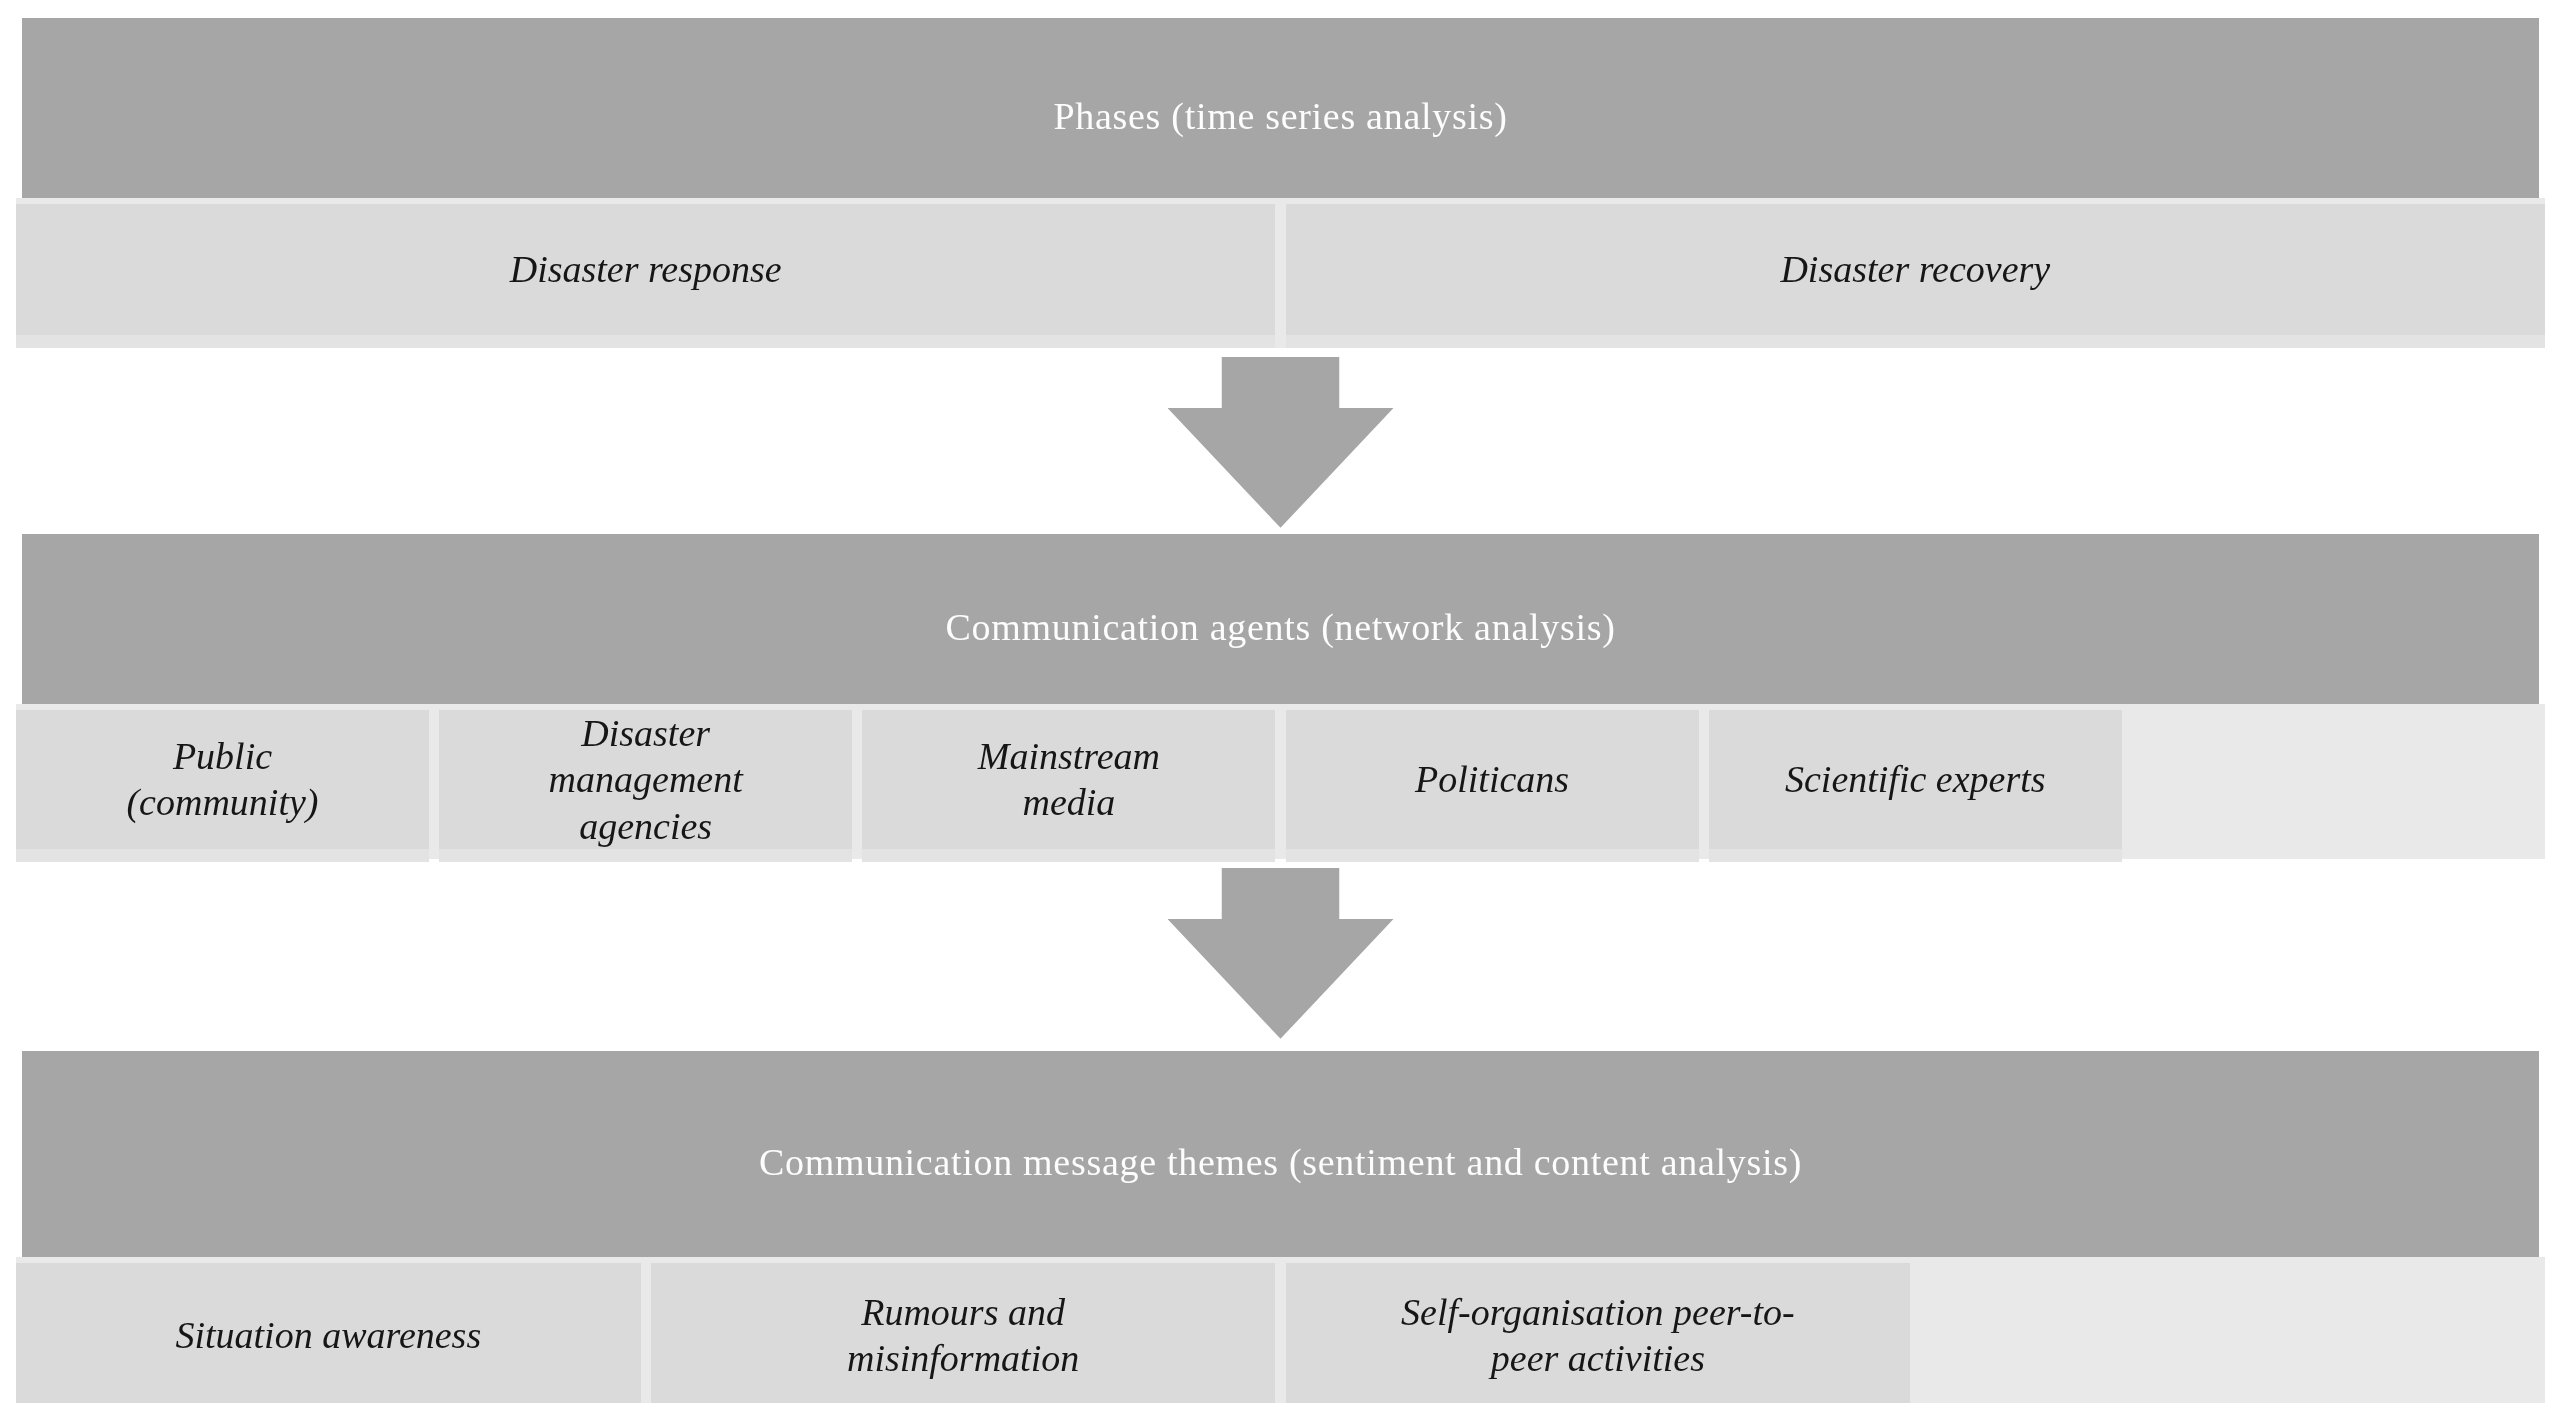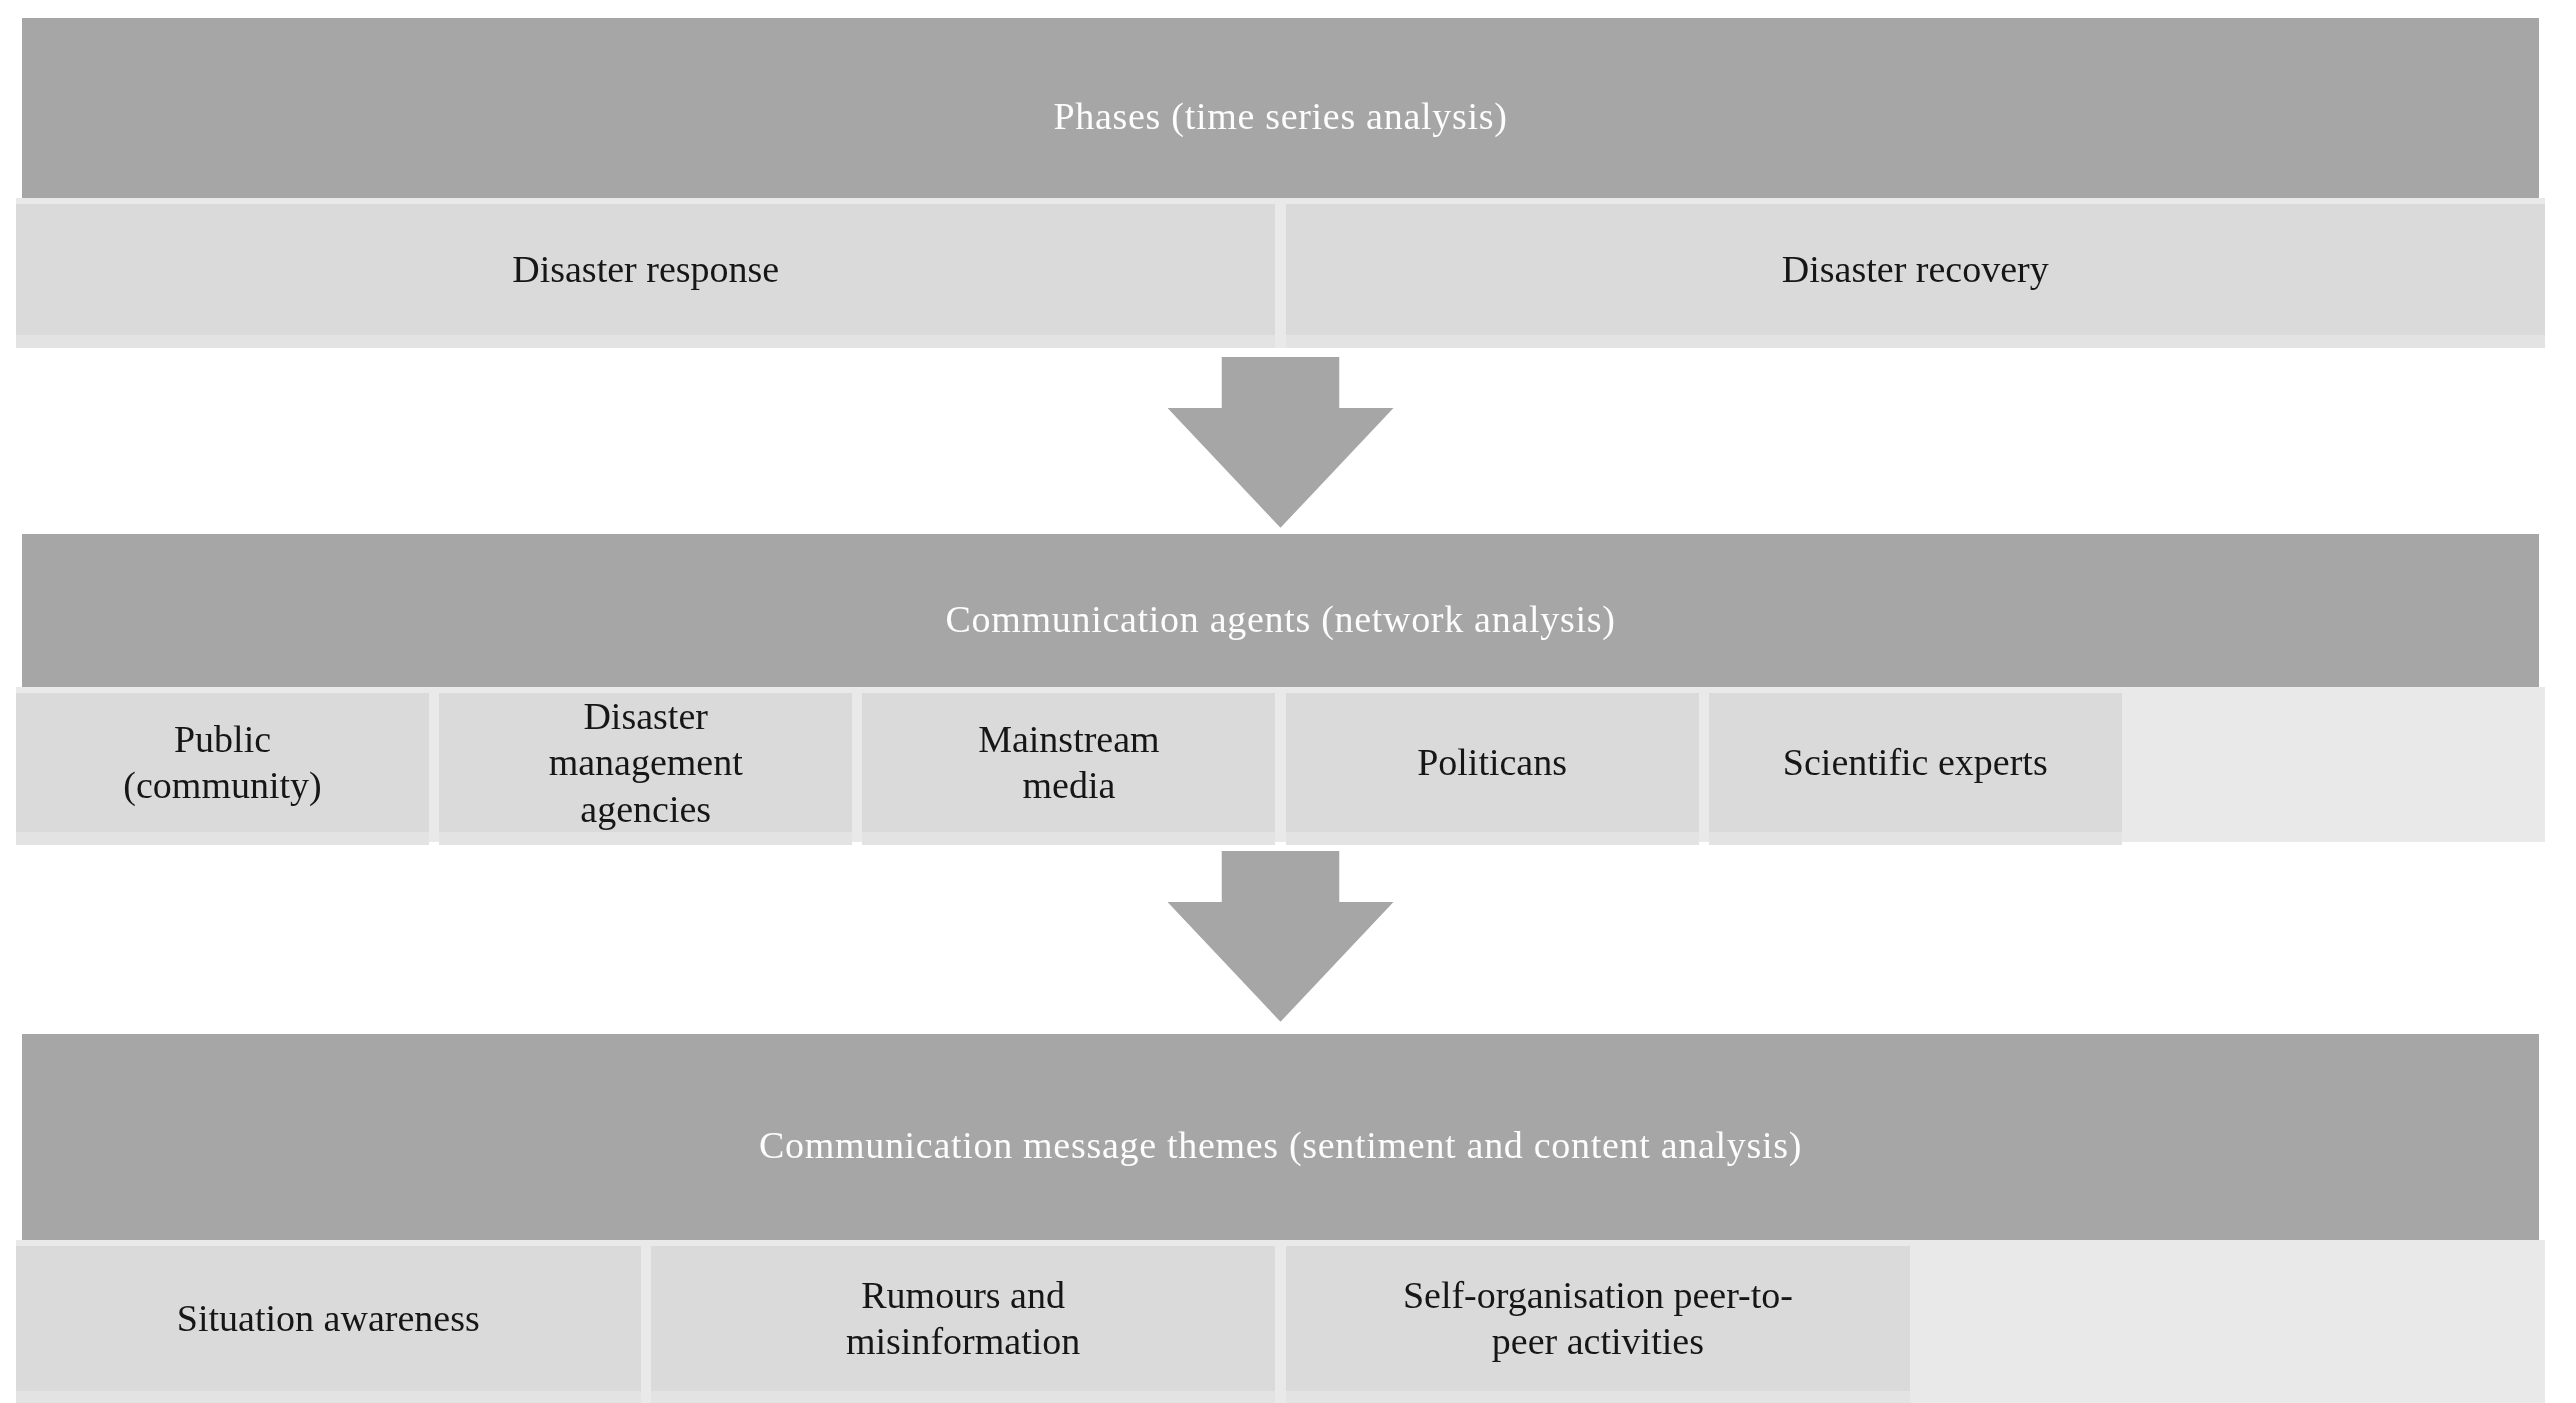--- a/index.html
+++ b/index.html
@@ -19,21 +19,21 @@
   }
   
   .band {
     margin: 0 5.8px;
     background: var(--band, #a6a6a6);
     display: flex;
     align-items: center;
     justify-content: center;
   }
   .s0 .band { height: 180px; }
-  .s1 .band { height: 153px; }
+  .s1 .band { height: 170px; }
   .s2 .band { height: 206px; }
   .band-title {
     color: var(--header_text, #ffffff);
     font-size: 38px;
     letter-spacing: 0.7px;
     white-space: nowrap;
     margin-top: 16px;
   }
   
   .cells {
@@ -54,20 +54,21 @@
     flex-direction: column;
     min-width: 0;
   }
   .cell-main {
     flex: 1;
     background: var(--cell, #dadada);
     display: flex;
     align-items: center;
     justify-content: center;
     padding: 0 16px;
+    font-style: italic;
   }
   .cell-strip {
     height: 13px;
     background: var(--cell_strip, #e3e3e3);
   }
   .cell-text {
     color: var(--cell_text, #161616);
     font-size: 38px;
     line-height: 1.22;
     text-align: center;

